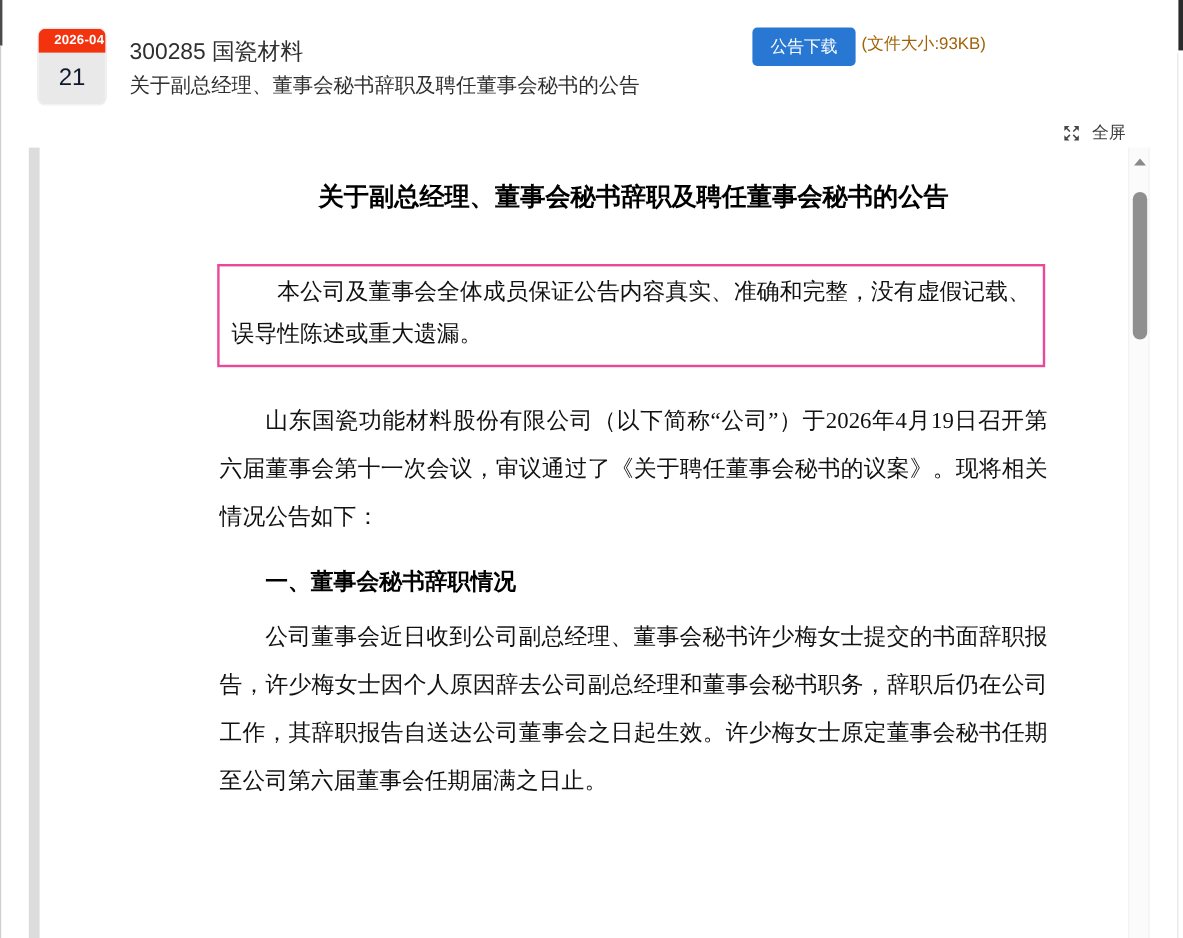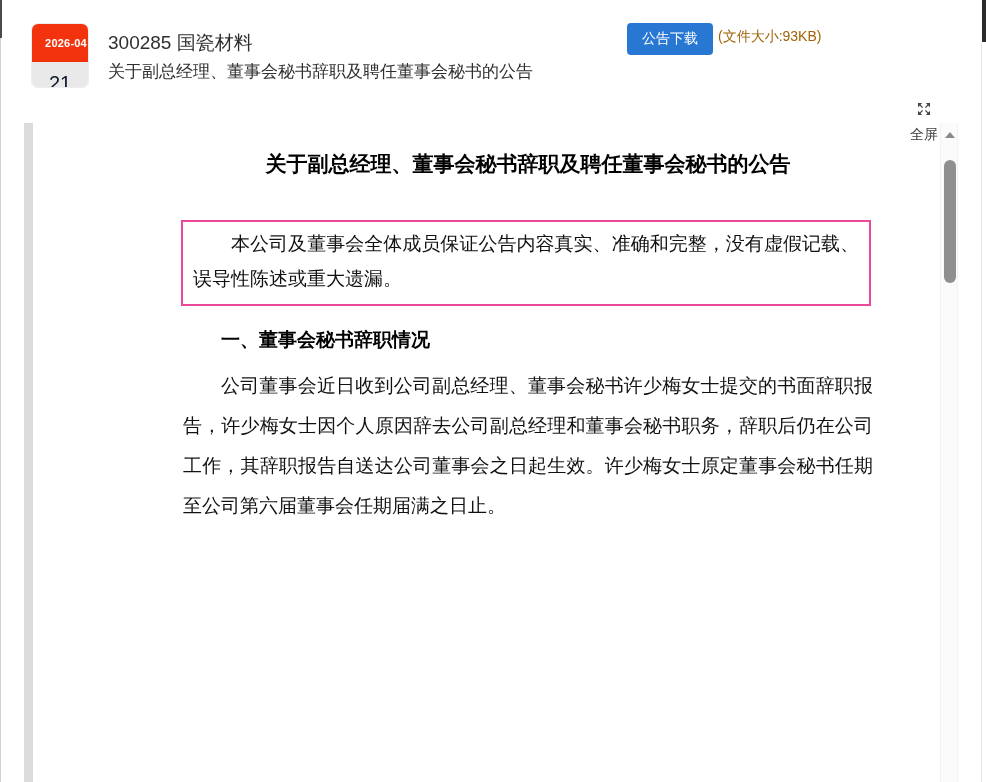--- a/index.html
+++ b/index.html
@@ -21,21 +21,21 @@
   .edge-left-light{left:0;top:38px;width:1px;bottom:0;background:#cfcfcf;}
   .edge-right-dark{right:0;top:0;width:4px;height:42px;background:#2b2b2b;}
   .edge-right-light{right:4px;top:44px;width:1px;bottom:0;background:#e2e5ec;}
 
   
   .date-badge{
     position:absolute;left:32px;top:24px;width:56px;height:63px;
     border-radius:6px;overflow:hidden;box-shadow:0 0 0 1px #ededed;
   }
   .date-badge .month{
-    height:38px;background:var(--badge-red,#f2330d);color:#fff;
+    height:20px;background:var(--badge-red,#f2330d);color:#fff;
     font-size:11px;display:flex;align-items:center;justify-content:center;
     font-weight:bold;letter-spacing:.2px;padding-left:12px;
   }
   .date-badge .day{
     height:43px;background:#e9e9e9;color:#0f172a;font-size:20px;
     display:flex;align-items:center;justify-content:center;
   }
   .hdr-title{
     position:absolute;left:108px;top:30px;font-size:19px;color:#2f2f2f;
   }
@@ -46,21 +46,21 @@
     position:absolute;left:627px;top:23px;height:32px;padding:0 15px;
     background:var(--accent-blue,#2878d3);color:#fff;border:none;border-radius:4px;
     font-size:14px;display:inline-flex;align-items:center;justify-content:center;
     cursor:pointer;font-family:inherit;
   }
   .file-size{
     position:absolute;left:718px;top:28px;font-size:14px;color:#a16207;
   }
   .fullscreen-link{
     position:absolute;right:48px;top:102px;display:inline-flex;align-items:center;
-    gap:10px;font-size:14px;color:#3d3d3d;cursor:pointer;text-decoration:none;flex-direction:column;
+    gap:10px;font-size:14px;color:#3d3d3d;cursor:pointer;text-decoration:none;
   }
   .fullscreen-link svg{display:block;}
 
   
   .viewer-left-strip{
     position:absolute;left:24px;top:123px;bottom:0;width:9px;background:#dcdcdc;
   }
   .doc{
     position:absolute;left:183px;top:123px;width:690px;
     font-family:"Liberation Serif","DejaVu Serif",serif;
@@ -147,20 +147,21 @@
 <div class="viewer-left-strip"></div>
 
 <div class="doc">
 
   <div class="doc-subtitle">关于副总经理、董事会秘书辞职及聘任董事会秘书的公告</div>
 
   <div class="disclaimer-box">
     <div class="indent">本公司及董事会全体成员保证公告内容真实、准确和完整，没有虚假记载、误导性陈述或重大遗漏。</div>
   </div>
 
+  <div class="para">山东国瓷功能材料股份有限公司（以下简称“公司”）于2026年4月19日召开第六届董事会第十一次会议，审议通过了《关于聘任董事会秘书的议案》。现将相关情况公告如下：</div>
 
   <div class="sec-heading">一、董事会秘书辞职情况</div>
 
   <div class="para para2">公司董事会近日收到公司副总经理、董事会秘书许少梅女士提交的书面辞职报告，许少梅女士因个人原因辞去公司副总经理和董事会秘书职务，辞职后仍在公司工作，其辞职报告自送达公司董事会之日起生效。许少梅女士原定董事会秘书任期至公司第六届董事会任期届满之日止。</div>
 </div>
 
 <div class="scrollbar">
   <div class="scroll-up"></div>
   <div class="scroll-thumb"></div>
 </div>

